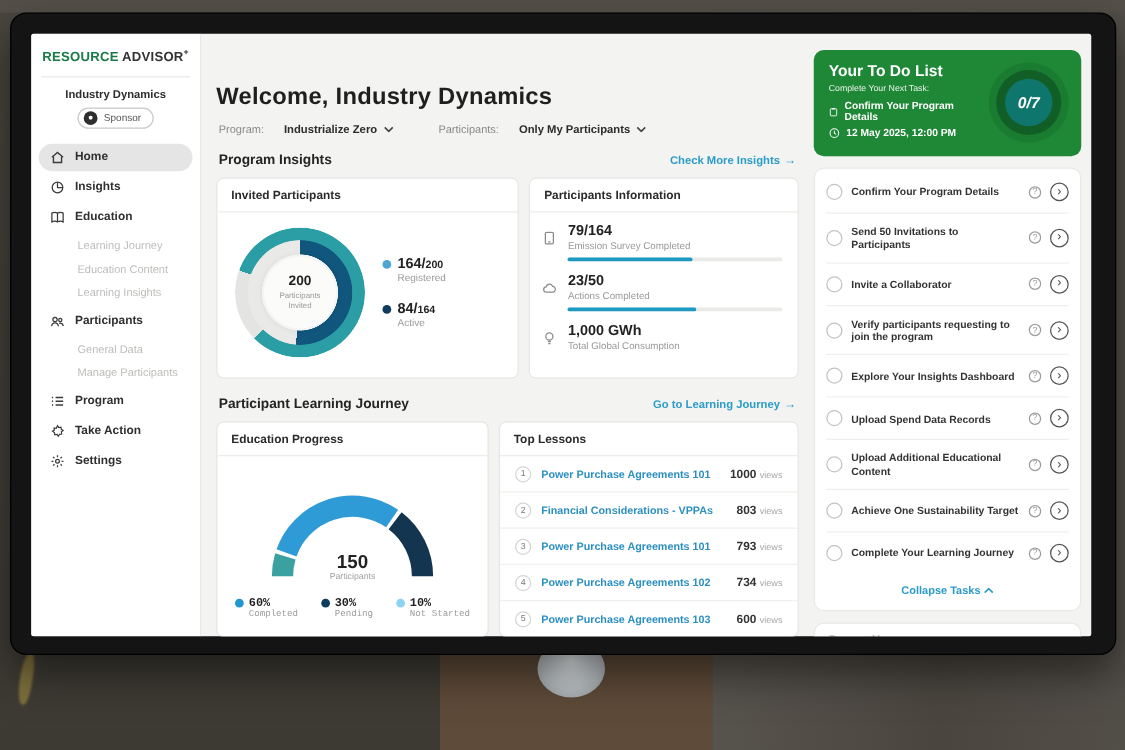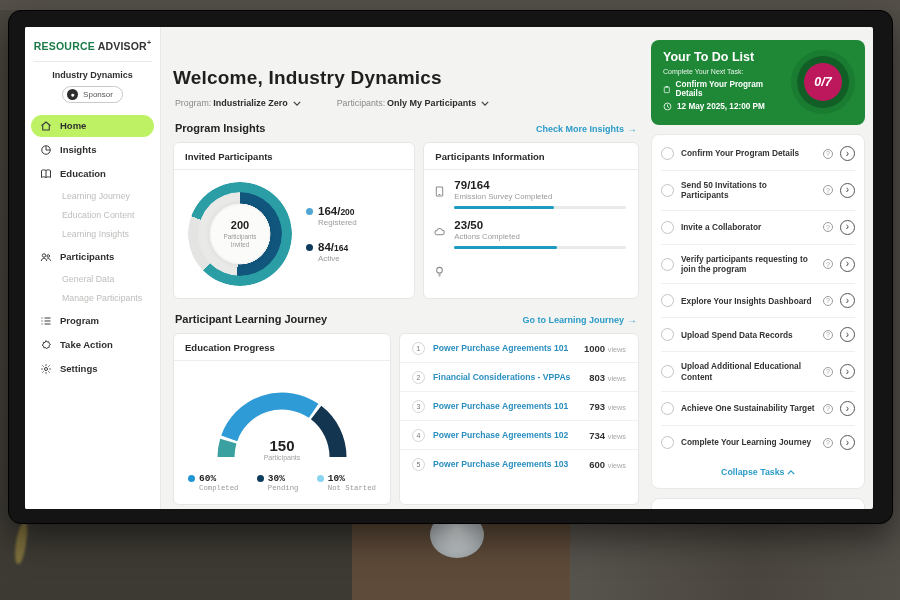--- a/index.html
+++ b/index.html
@@ -25,30 +25,30 @@
   .logo .lg-green { color:#1b7a48; }
   .logo .lg-dark  { color:#333; }
   .logo sup { font-size:7px; }
   .side-div { border-top:1px solid #e9e9e7; margin:9px 2px 8px 2px; }
   .org { text-align:center; font-size:9px; font-weight:bold; color:#2e2e2e; margin-bottom:6px; }
   .sponsor { display:flex; align-items:center; gap:5px; width:max-content; margin:0 auto 12px auto; border:1px solid #c9c9c7;
              border-radius:10px; padding:2px 9px 2px 4px; font-size:8px; color:#555; background:#fff; cursor:pointer; }
   .sp-dot { width:11px; height:11px; border-radius:50%; background:#2e2e2e; color:#fff; font-size:7px; line-height:11px; text-align:center; }
   .nav-item { display:flex; align-items:center; gap:8px; padding:5px 9px; margin:2px 0; font-size:9.5px; font-weight:bold;
               color:#2f2f2f; border-radius:14px; cursor:pointer; }
-  .nav-item.active { background:#bef264; }
+  .nav-item.active { background:#e5e5e5; }
   .nav-item .ni { width:12px; height:12px; color:#3a3a3a; display:inline-flex; }
   .nav-item .ni svg { width:12px; height:12px; }
   .nav-sub { padding:4.5px 9px 4.5px 31px; font-size:8.8px; color:#bdbdbb; cursor:pointer; }
 
   
   .main { flex:1; padding:12px 8px 0 12px; min-width:0; }
   h1 { font-size:19px; font-weight:bold; color:#1f1f1f; letter-spacing:.2px;margin-top:28px; }
   .filters { display:flex; gap:36px; margin:9px 0 14px 2px; align-items:center; }
-  .filter { display:flex; gap:2px; align-items:baseline; font-size:8.8px; color:#8a8a88; }
+  .filter { display:flex; gap:16px; align-items:baseline; font-size:8.8px; color:#8a8a88; }
   .filter .fv { font-size:9px; font-weight:bold; color:#2c2c2c; cursor:pointer; display:inline-flex; align-items:center; gap:5px; }
   .chev-d svg { width:8px; height:5px; }
   .sec-head { display:flex; justify-content:space-between; align-items:center; margin:2px 2px 8px 2px; }
   .sec-title { font-size:11px; font-weight:bold; color:#242424; }
   .sec-link { font-size:9px; font-weight:bold; color:#2b9cc9; cursor:pointer; white-space:nowrap; }
   .sec-link .arr { font-size:10px; margin-left:3px; }
   .cards { display:flex; gap:8px; margin-bottom:14px; }
   .card { background:#fff; border:1px solid #e6e6e4; border-radius:6px; }
   .card-t { font-size:9.5px; font-weight:bold; color:#2a2a2a; padding:8px 11px 7px 11px; border-bottom:1px solid #ececea; }
 
@@ -108,21 +108,21 @@
   
   .right { width:226px; min-width:226px; padding:13px 8px 0 4px; }
   .todo-hero { background:#1e8836; border-radius:8px; padding:10px 10px 10px 12px; color:#fff; display:flex; gap:17px; }
   .th-left { flex:1; min-width:0; }
   .th-title { font-size:12.5px; font-weight:bold; margin-bottom:4px; }
   .th-sub { font-size:7px; opacity:.9; margin-bottom:5px; }
   .th-row { display:flex; align-items:center; gap:5px; font-size:8.2px; font-weight:bold; margin-bottom:4px; }
   .th-row svg { width:9px; height:9px; }
   .th-ring { width:64px; height:64px; min-width:64px; border-radius:50%; background:#1a7c31; display:flex; align-items:center; justify-content:center; }
   .th-ring2 { width:52px; height:52px; border-radius:50%; background:#115f26; display:flex; align-items:center; justify-content:center; }
-  .th-ring3 { width:38px; height:38px; border-radius:50%; background:#be185d; display:flex; align-items:center; justify-content:center;
+  .th-ring3 { width:38px; height:38px; border-radius:50%; background:#0f766e; display:flex; align-items:center; justify-content:center;
               font-size:12.5px; font-weight:bold; font-style:italic; }
   .tasks-card { background:#fff; border:1px solid #e8e8e6; border-radius:8px; margin-top:9px; padding:2px 9px; }
   .task { display:flex; align-items:center; gap:7px; padding:9px 0; border-top:1px solid #efefed; }
   .task:first-child { border-top:none; }
   .cb { width:13px; height:13px; min-width:13px; border:1.4px solid #c3c3c1; border-radius:50%; cursor:pointer; }
   .t-label { flex:1; font-size:8.3px; font-weight:bold; color:#333; line-height:1.25; }
   .help { width:10px; height:10px; min-width:10px; border:1px solid #9c9c9a; border-radius:50%; color:#9c9c9a; font-size:7px;
           display:flex; align-items:center; justify-content:center; cursor:pointer; }
   .go { width:15px; height:15px; min-width:15px; border:1.4px solid #555; border-radius:50%; color:#444; font-size:10px;
         display:flex; align-items:center; justify-content:center; cursor:pointer; padding-bottom:1px; }
@@ -317,20 +317,24 @@
                     <div class="bar">
                       <div class="bar-f" style="width: 60%;"></div>
                     </div>
                   </div>
                 </div>
                 <div class="stat">
                   <span class="stat-ic"><svg viewBox="0 0 12 12">
                       <circle cx="6" cy="4.6" r="3.1" fill="none" stroke="currentColor" stroke-width="1.1"></circle>
                       <path d="M4.7 9h2.6M5 10.8h2" stroke="currentColor" stroke-width="1.1"></path>
                     </svg></span>
+                  <div class="stat-main">
+                    <div class="stat-v">1,000 GWh</div>
+                    <div class="stat-l">Total Global Consumption</div>
+                  </div>
                 </div>
               </div>
           </div>
         </div>
 
         <div class="sec-head">
           <span class="sec-title">Participant Learning Journey</span>
           <span class="sec-link">
             <span>Go to Learning Journey</span><span class="arr">→</span>
           </span>
@@ -370,20 +374,21 @@
                   <div class="r">
                     <span class="d" style="background: rgb(138, 212, 242);"></span>
                     <span class="v">10%</span>
                   </div>
                   <div class="t">Not Started</div>
                 </div>
               </div>
           </div>
 
           <div class="card c-lessons">
+            <div class="card-t">Top Lessons</div>
             <div id="lessonList">
                 <div class="lesson">
                   <span class="rank">1</span>
                   <span class="l-title">Power Purchase Agreements 101</span>
                   <span class="l-views">1000 <small>views</small></span>
                 </div>
                 <div class="lesson">
                   <span class="rank">2</span>
                   <span class="l-title">Financial Considerations - VPPAs</span>
                   <span class="l-views">803 <small>views</small></span>

